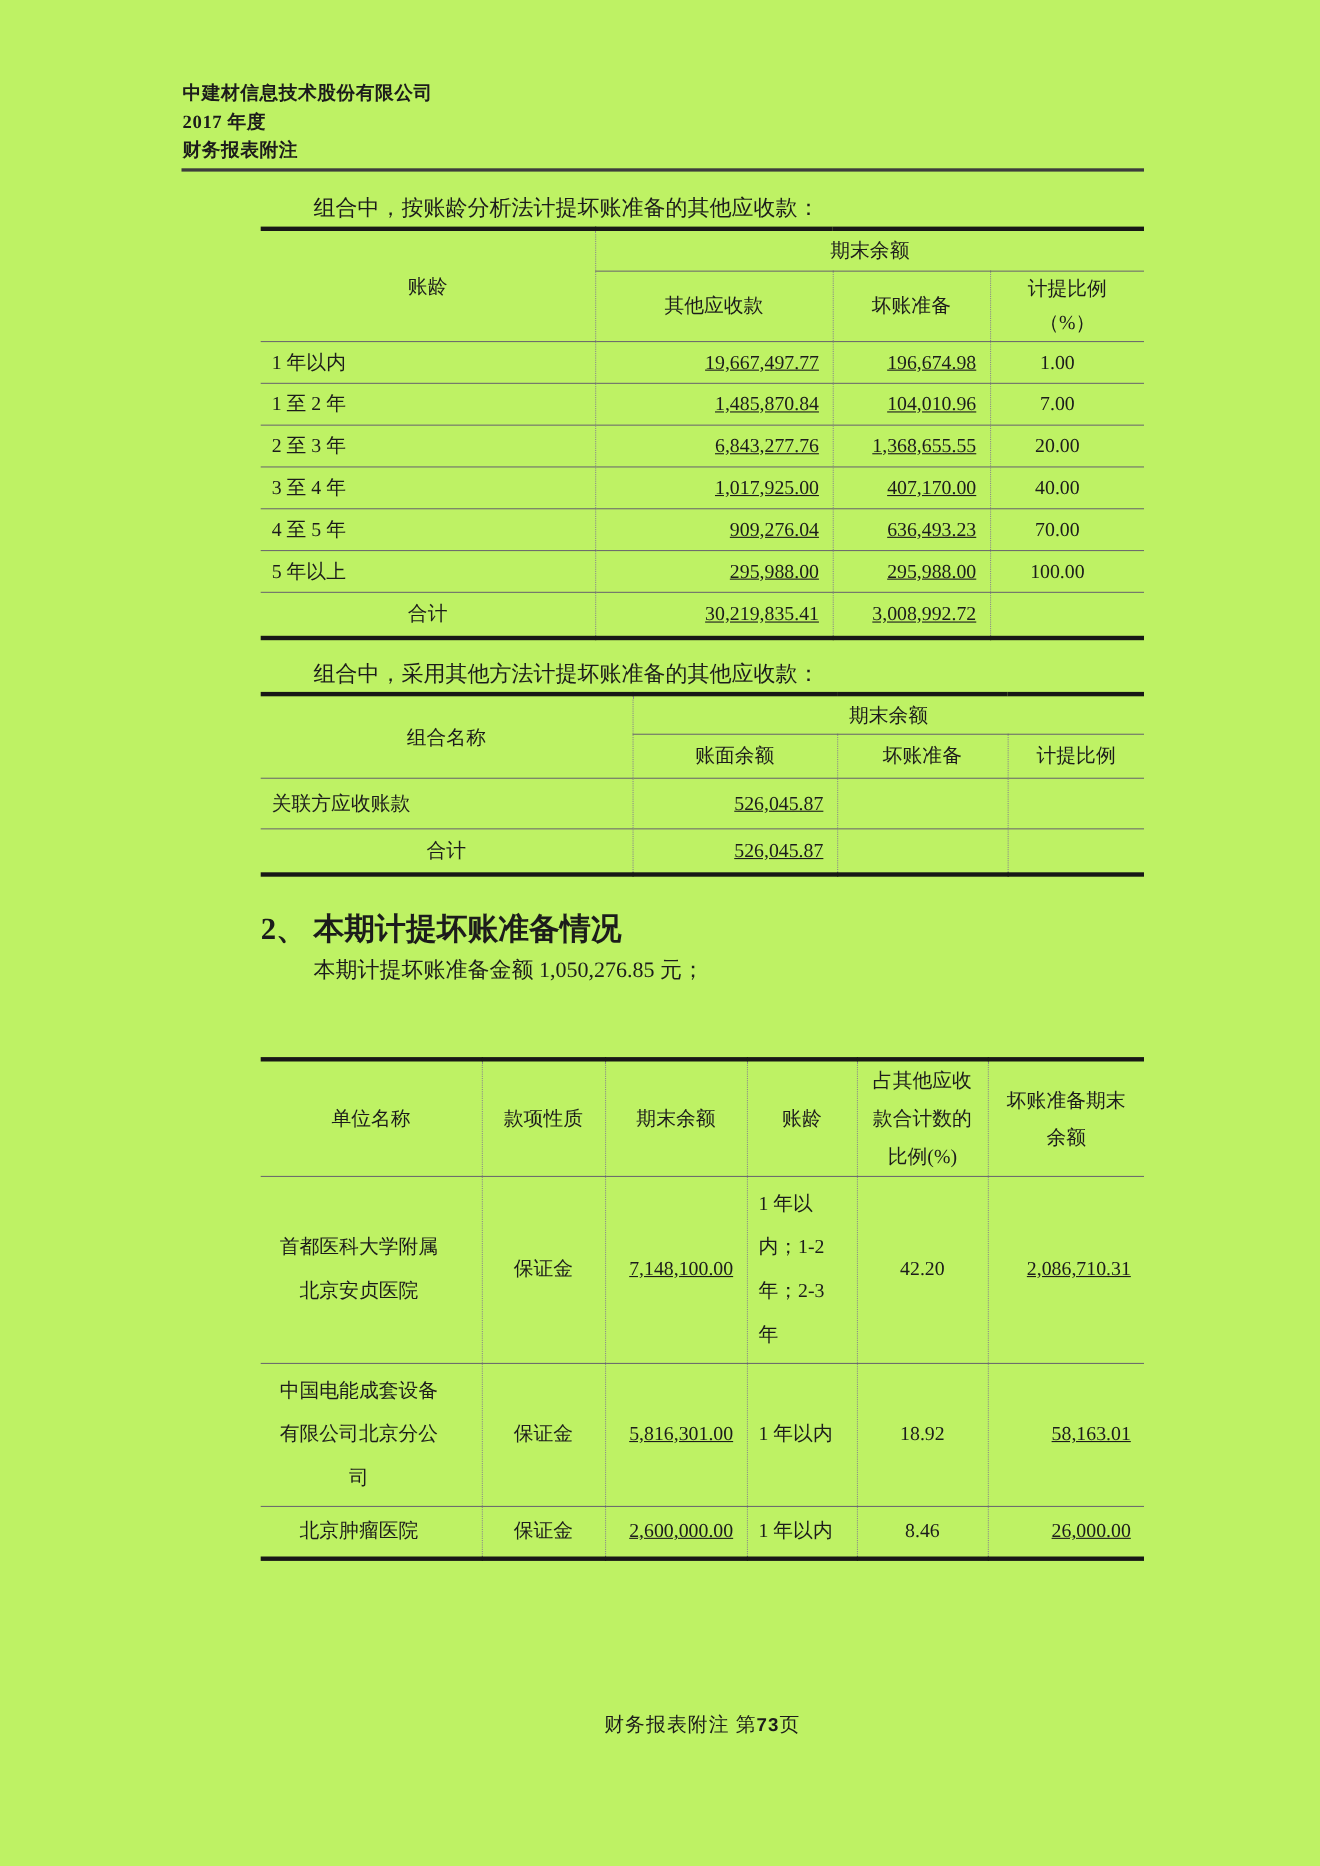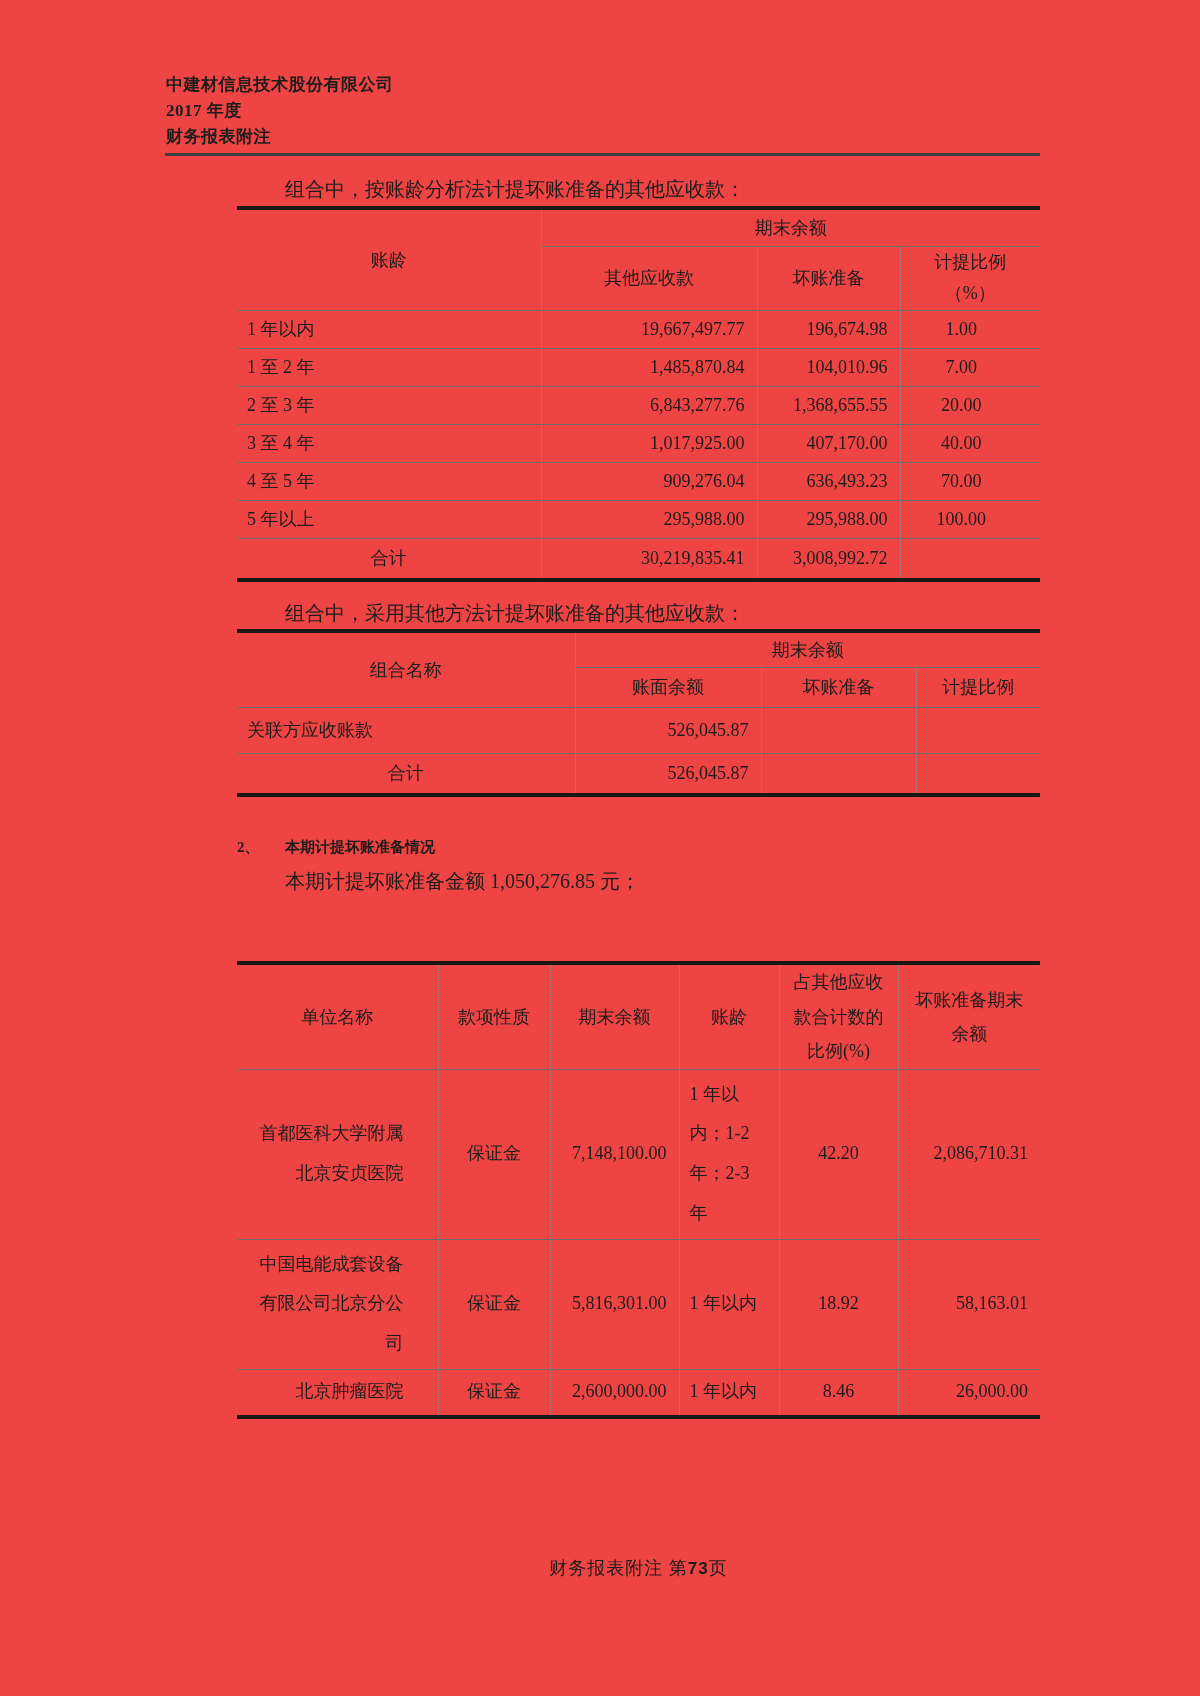--- a/index.html
+++ b/index.html
@@ -1,42 +1,42 @@
 <!DOCTYPE html>
 <html><head>
 <meta charset="utf-8">
 <style>
   html,body{margin:0;padding:0;background:#e8e8e6;}
-  .page{position:relative;width:1200px;height:1696px;background:#ef4444;
+  .page{position:relative;width:1200px;height:1696px;background:#bef264;
         font-family:"Liberation Serif","DejaVu Serif",serif;color:#1c1c1b;overflow:hidden;}
   
   .doc-header{position:absolute;left:166px;top:72px;font-size:17px;font-weight:bold;
               line-height:26px;letter-spacing:.5px;}
   .header-rule{position:absolute;left:165px;top:153px;width:875px;height:3px;background:#3d3d3c;}
   
   .intro{position:absolute;left:237px;width:803px;font-size:20px;line-height:26px;}
   .intro .ind{display:inline-block;width:48px;}
   
   table.t{position:absolute;left:237px;border-collapse:collapse;table-layout:fixed;width:803px;
           font-size:18px;border-top:4px solid #181816;border-bottom:4px solid #181816;}
   .t th,.t td{font-weight:normal;padding:0;vertical-align:middle;border-bottom:1px solid #6e6e6c;}
   .t .bl{border-left:1px dotted #8b8b89;}
   .t .lbl{text-align:left;padding-left:10px;}
-  .t .num{text-align:right;padding-right:12px;}
+  .t .num{text-align:right;padding-right:12px;text-decoration:underline;}
   .t .ctr{text-align:center;}
   .t .ratio-num{text-align:center;padding-right:18px;}
   .t .head{text-align:center;}
   .stack span{display:block;line-height:1.7;}
   
   .t3 th{line-height:1.9;padding:0 10px;}
   .t3 td{line-height:2.2;}
-  .t3 .unit{padding-left:12px;padding-right:34px;text-align:right;}
+  .t3 .unit{padding-left:12px;padding-right:34px;text-align:center;}
   .t3 .age{padding-left:10px;padding-right:9px;text-align:left;}
   
-  .sec-head{position:absolute;left:237px;width:803px;font-size:15px;font-weight:bold;margin-top:12px;}
+  .sec-head{position:absolute;left:237px;width:803px;font-size:28px;font-weight:bold;}
   .sec-num{display:inline-block;width:48px;}
   .sec-body{position:absolute;left:285px;width:755px;font-size:20px;}
   
   .page-footer{position:absolute;left:237px;top:1556px;width:803px;text-align:center;
                font-size:18px;letter-spacing:1px;}
   .pg-num{font-family:"Liberation Sans","DejaVu Sans",sans-serif;font-weight:bold;font-size:17px;}
 </style>
 </head>
 <body>
 

